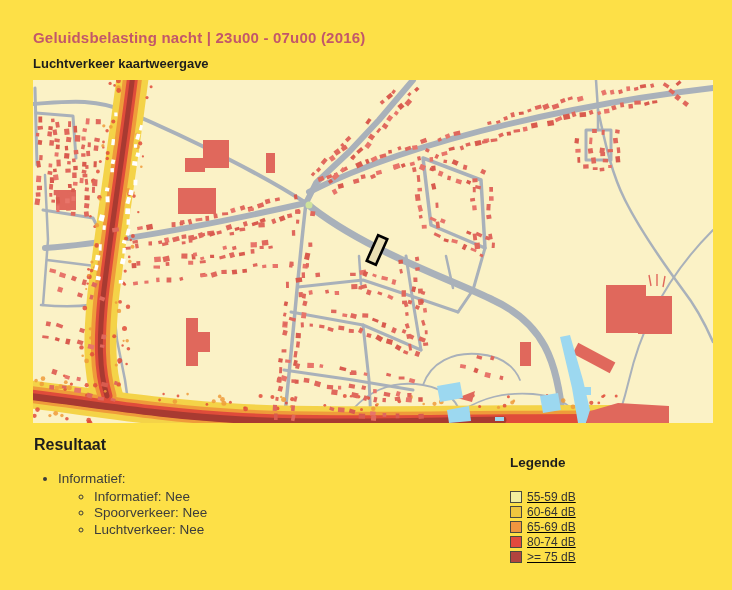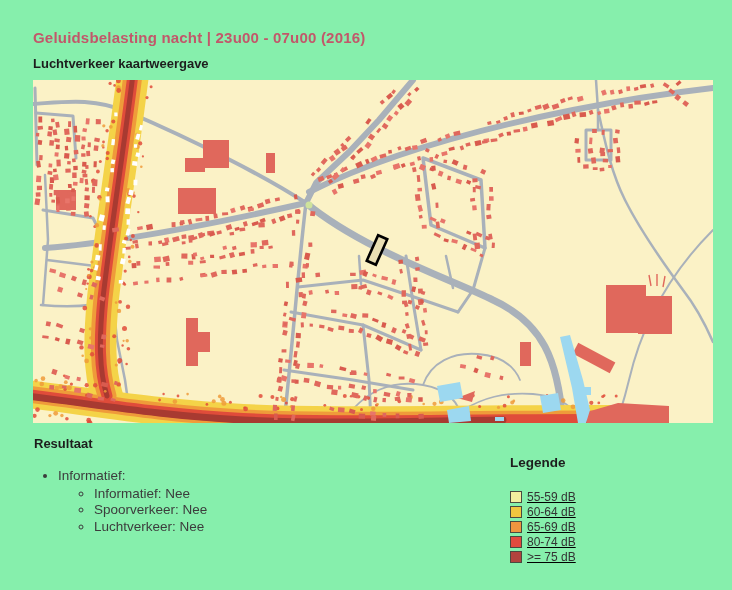--- a/index.html
+++ b/index.html
@@ -1,23 +1,23 @@
 <!DOCTYPE html>
 <html style="--map-bg: #fbf2c6; --map-road: #a9b1ba; --map-building: #e0685c; --map-building-alt: #d95b4e; --map-building-light: #e8756a; --map-white-building: #ffffff; --map-water: #9cd8f0; --map-green: #cfe39b; --map-noise-yellow: #f4d348; --map-noise-orange: #ef9b3a; --map-noise-red: #e04c3a; --map-noise-dark: #a83a31; --map-selection: #000000; --map-selection-fill: #e9dfb4;"><head>
 <meta charset="utf-8">
 <style>
   html,body{margin:0;padding:0;background:#fff;}
-  .page{position:relative;width:732px;height:590px;background:#86efac;overflow:hidden;
+  .page{position:relative;width:732px;height:590px;background:#fde047;overflow:hidden;
         font-family:"Liberation Sans", sans-serif;}
   .title{position:absolute;left:33px;top:29px;font-size:15px;font-weight:700;letter-spacing:.2px;}
   .subtitle{position:absolute;left:33px;top:56px;font-size:13px;font-weight:700;color:#1d1d1d;}
   .map-wrap{position:absolute;left:33px;top:80px;width:680px;height:343px;}
   .map-wrap svg{display:block;}
   .result{position:absolute;left:34px;top:436px;width:380px;color:#3c3c3c;}
-  .result .h{font-size:13px;font-weight:700;color:#1d1d1d;}
+  .result .h{font-size:16px;font-weight:700;color:#1d1d1d;}
   .result ul{list-style:disc;margin:17px 0 0 0;padding-left:24px;font-size:13.5px;line-height:16.5px;color:#3c3c3c;}
   .result ul ul{list-style:circle;margin:1px 0 0 0;padding-left:36px;}
   .legend{position:absolute;left:510px;top:455px;}
   .legend .h{font-size:13.5px;font-weight:700;color:#1d1d1d;}
   .legend .rows{margin-top:19px;text-decoration:underline;}
   .lrow{display:flex;align-items:center;height:15px;}
   .sw{width:10px;height:10px;border:1.5px solid #4a4a40;margin-right:5px;flex:0 0 auto;}
   .lbl{font-size:12px;color:#333333;white-space:nowrap;}
 </style>
 </head>

